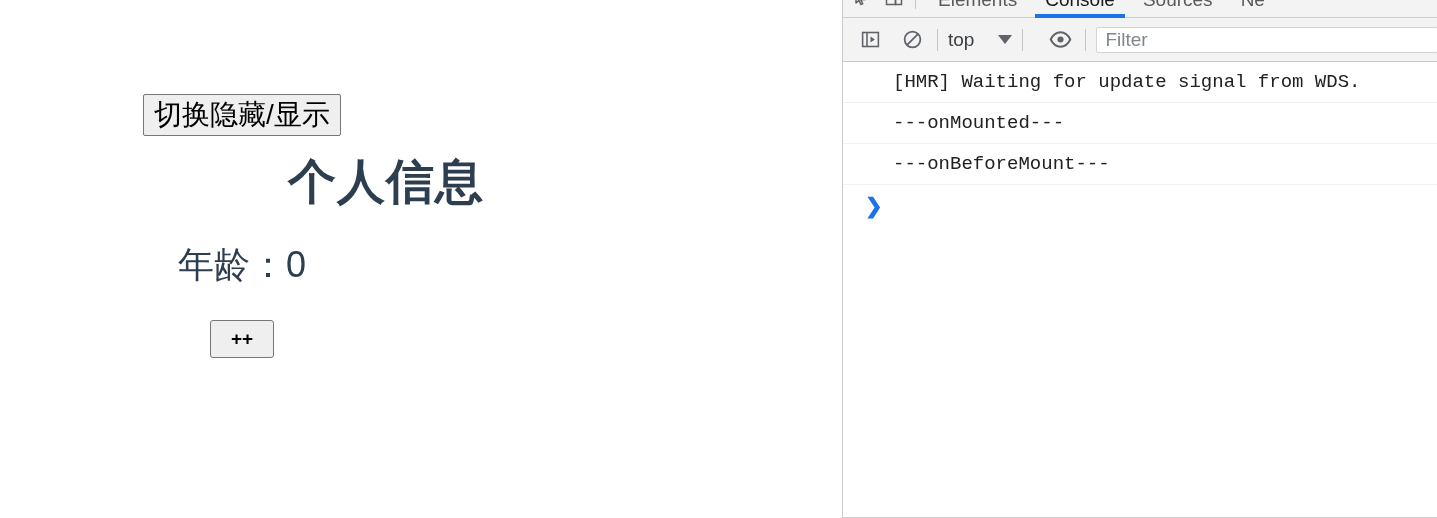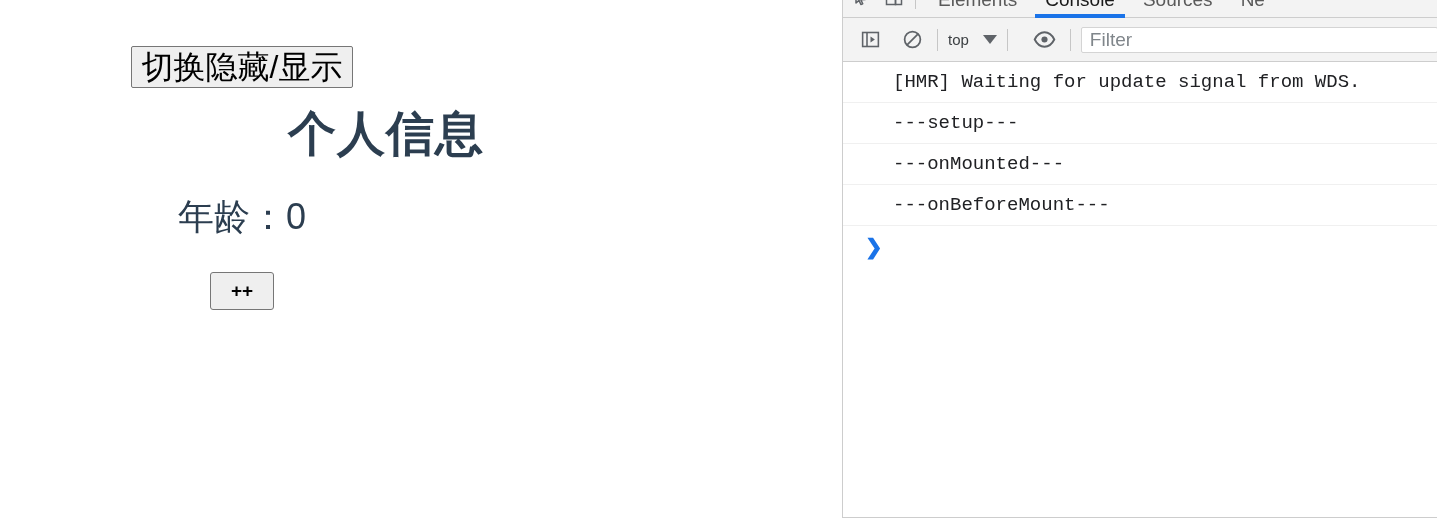--- a/index.html
+++ b/index.html
@@ -31,24 +31,24 @@
 
   .app-root {
     position: absolute;
     left: 0; top: 0;
     width: 484px;
     text-align: center;
   }
 
   .toggle-button {
     display: inline-block;
-    margin-top: 46px;
+    margin-top: 94px;
     padding: 2px 10px;
     font-family: "Liberation Sans", sans-serif;
-    font-size: 32px;
+    font-size: 28px;
     line-height: 36px;
     color: #000000;
     background: #efefef;
     border: 1px solid #767676;
     border-radius: 2px;
     cursor: pointer;
     white-space: nowrap;
   }
 
   .person-title {
@@ -188,23 +188,23 @@
     width: 1px;
     height: 22px;
     background: #c6c6c6;
     margin: 0 10px;
     flex: none;
   }
 
   .ct-context {
     display: flex;
     align-items: center;
-    gap: 14px;
-    font-family: "Liberation Sans", sans-serif;
-    font-size: 15px;
+    gap: 24px;
+    font-family: "Liberation Sans", sans-serif;
+    font-size: 19px;
     color: #3c4043;
     cursor: pointer;
     flex: none;
   }
 
   .ct-caret {
     width: 0; height: 0;
     border-left: 7px solid transparent;
     border-right: 7px solid transparent;
     border-top: 9px solid #5f6368;
@@ -365,23 +365,20 @@
 
       <input class="ct-filter" type="text" placeholder="Filter" style="">
     </div>
 
     <div class="dt-console-body">
 
       <div class="console-row">
         <span>[HMR] Waiting for update signal from WDS.</span>
       </div>
 
-      <div class="console-row">
-        <span>---setup---</span>
-      </div>
 
       <div class="console-row">
         <span>---onMounted---</span>
       </div>
 
       <div class="console-row">
         <span>---onBeforeMount---</span>
       </div>
 
       <div class="console-prompt-row">

